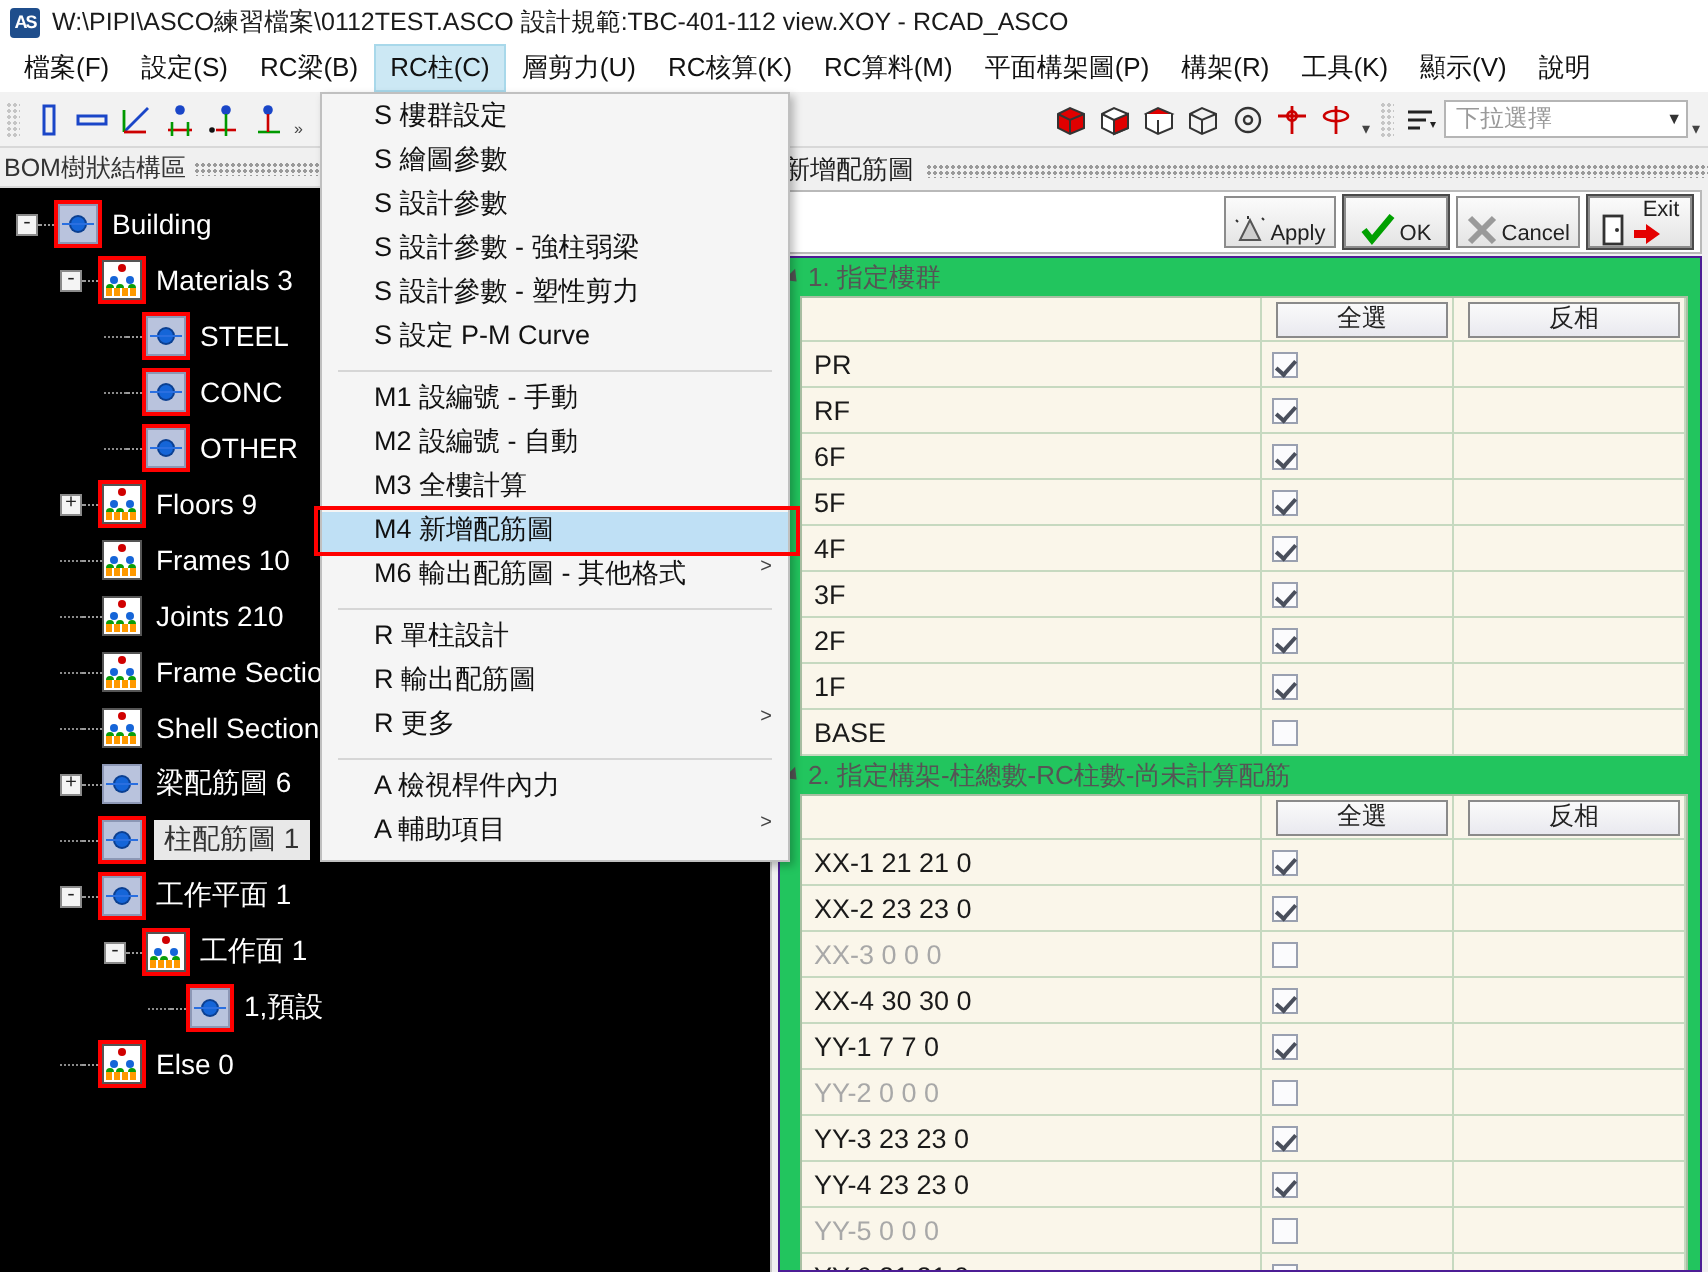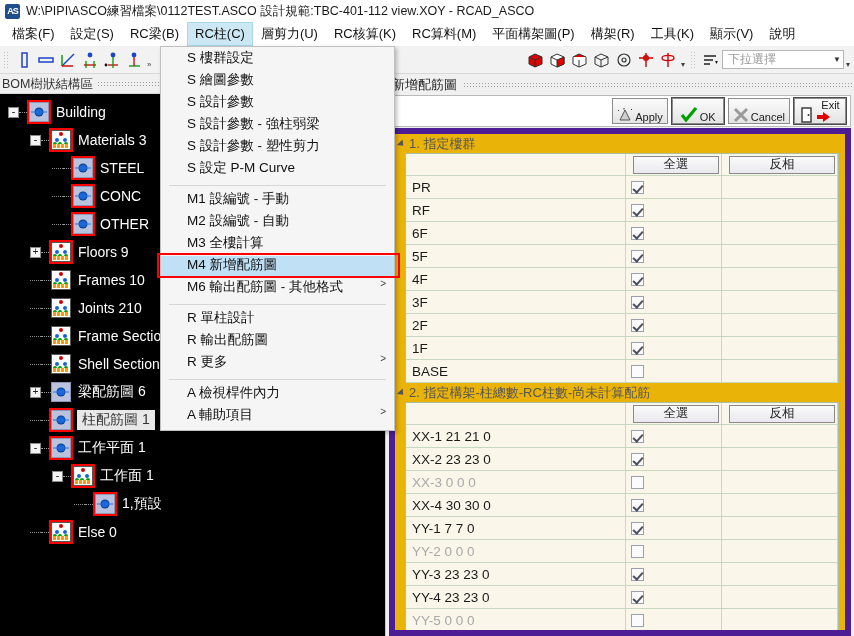--- a/index.html
+++ b/index.html
@@ -120,21 +120,21 @@
   .btnrow { display:flex; gap:4px; padding-right:4px; }
   .xbtn {
     height:26px; min-width:52px; border:1px solid #8c8c8c;
     background:linear-gradient(180deg,#fbfbfb,#e4e4e4);
     display:flex; align-items:flex-end; justify-content:center; gap:2px;
     font-size:11px; color:#222; padding:0 4px;
   }
   .xbtn.boxed { outline:1px solid #4a4a4a; }
 
   .sections { position:absolute; left:3px; top:53px; right:3px; bottom:0;
-    background:#eab308; border:6px solid #4c1d95; overflow:hidden; }
+    background:#22c55e; border:1px solid #4c1d95; overflow:hidden; }
   .sec-title {
     display:flex; align-items:center; gap:5px;
     height:19px; font-size:13px; color:#555; padding-left:4px;
   }
   .tri { width:0;height:0;border-left:5px solid #555;border-top:4px solid transparent;
          border-bottom:4px solid transparent; transform: rotate(45deg); }
   .grid { margin:0 6px 0 10px; border:1px solid #a9bfa3; border-bottom:none; background:#faf6ea; }
   .grow { display:flex; height:23px; border-bottom:1px solid #c6d9c0; }
   .grow.head { height:22px; background:#faf6ea; }
   .gc-name { flex:1; display:flex; align-items:center; padding-left:6px;

